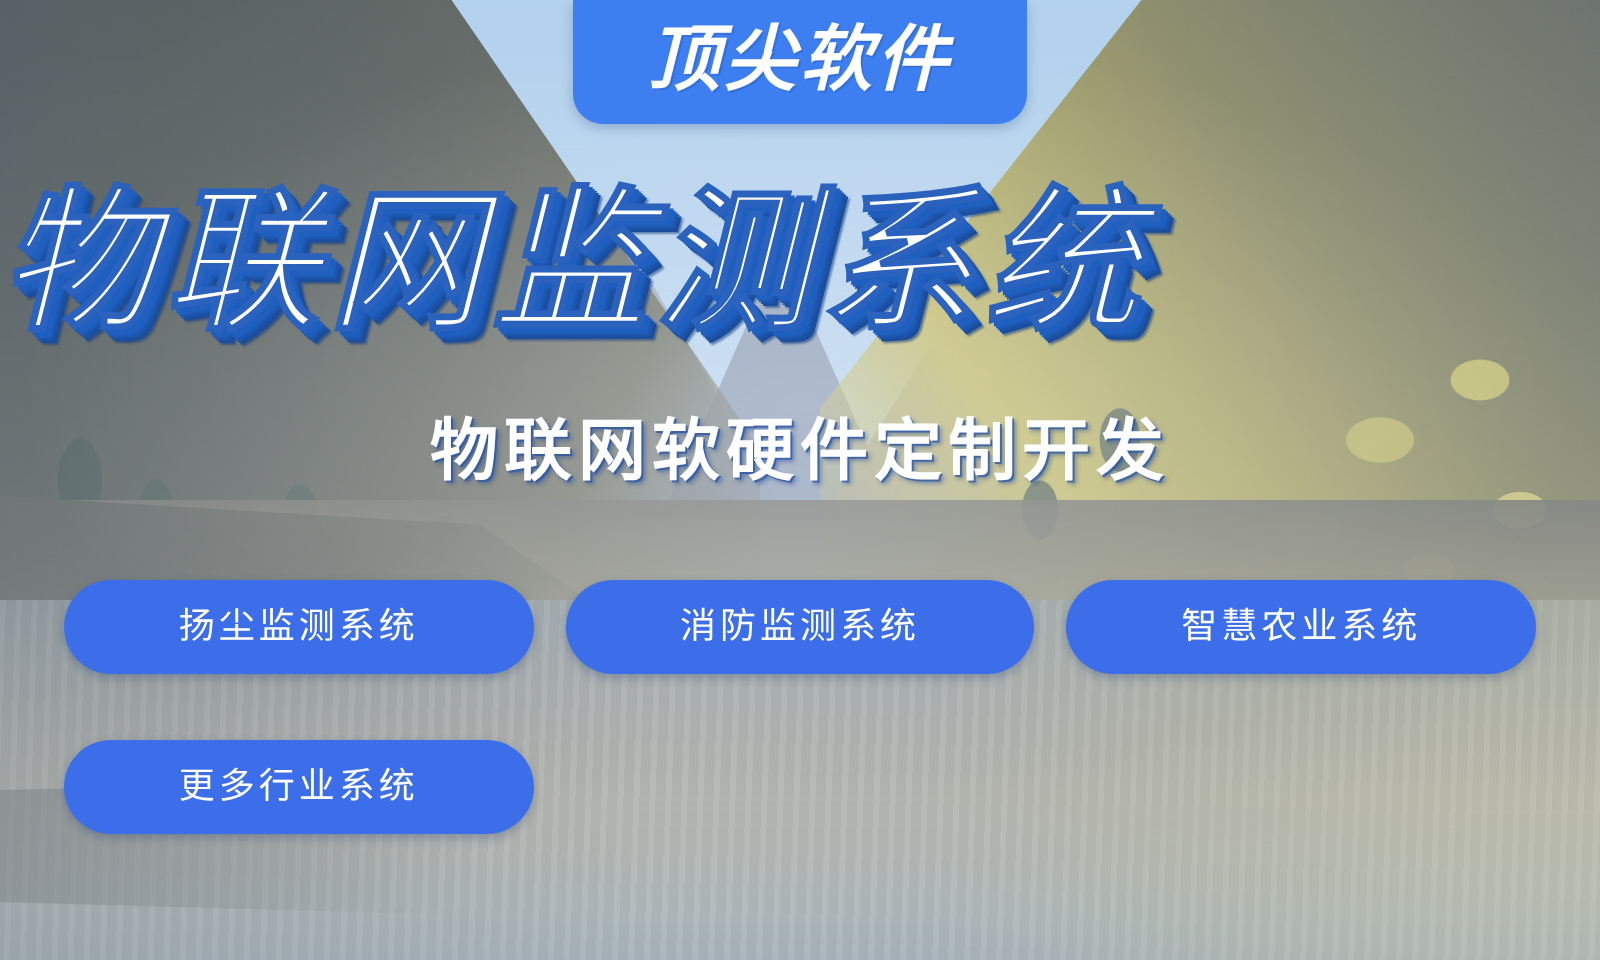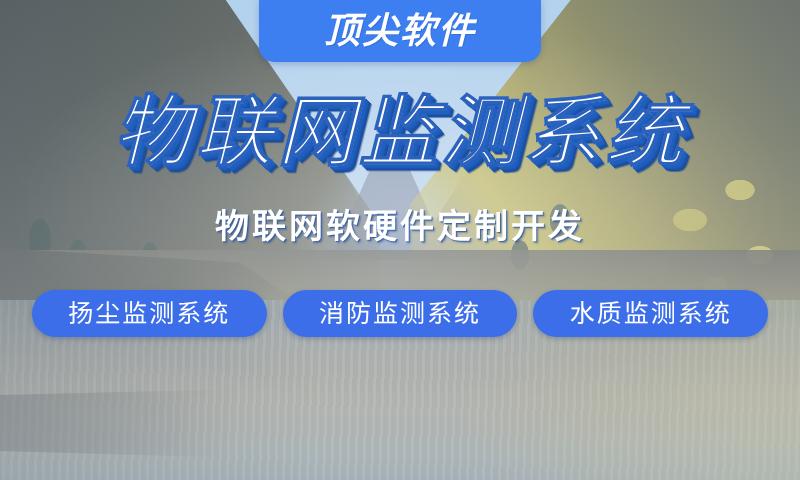--- a/index.html
+++ b/index.html
@@ -173,21 +173,21 @@
     position: absolute;
     inset: 0;
   }
 
   
   .badge {
     position: absolute;
     left: 50%;
     transform: translateX(-50%);
     top: 0;
-    width: 282px;
+    width: 227px;
     height: 62px;
     background: #3d7ff0;
     border-radius: 0 0 15px 15px;
     display: flex;
     align-items: center;
     justify-content: center;
     box-shadow: 0 2px 6px rgba(20,50,110,.25);
   }
   .badge-text {
     color: #ffffff;
@@ -197,21 +197,20 @@
     line-height: 1;
     font-style: italic;
     text-shadow: 1px 1px 0 rgba(30,70,150,.25);
   }
 
   
   .title {
     position: absolute;
     left: 0; right: 0;
     top: 93px;
-    text-align: center;
     font-size: 78px;
     font-weight: 700;
     line-height: 1;
     letter-spacing: 4px;
     color: #ffffff;
     font-style: italic;
     text-shadow:
        2px 2px 0 #1f5fbf,
        3px 3px 0 #1f5fbf,
        4px 4px 0 #1d58b2,
@@ -249,21 +248,21 @@
     column-gap: 16px;
     row-gap: 33px;
   }
   .pill {
     background: #3b6ee8;
     border-radius: 24px;
     display: flex;
     align-items: center;
     justify-content: center;
     color: #ffffff;
-    font-size: 25px;
+    font-size: 18px;
     font-weight: 500;
     letter-spacing: 2px;
     line-height: 1;
     box-shadow: 0 2px 5px rgba(20,50,110,.28);
     cursor: pointer;
   }
 </style>
 </head>
 <body>
 
@@ -305,18 +304,21 @@
     <div class="subtitle">物联网软硬件定制开发</div>
 
     <div class="pills">
       <div class="pill">
         <span>扬尘监测系统</span>
       </div>
       <div class="pill">
         <span>消防监测系统</span>
       </div>
       <div class="pill">
-        <span>水质监测系统</span>
+        <span>智慧农业系统</span>
+      </div>
+      <div class="pill">
+        <span>更多行业系统</span>
       </div>
     </div>
 
   </div>
 </div>
 
 </body></html>

